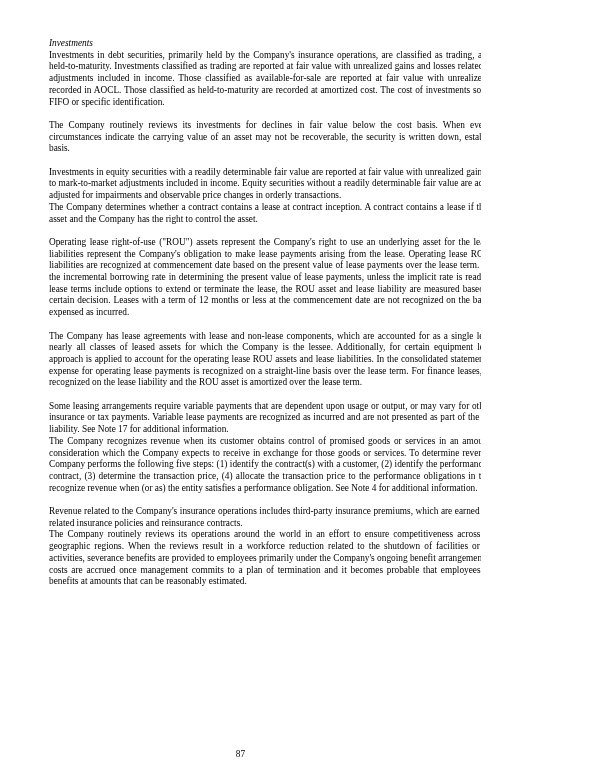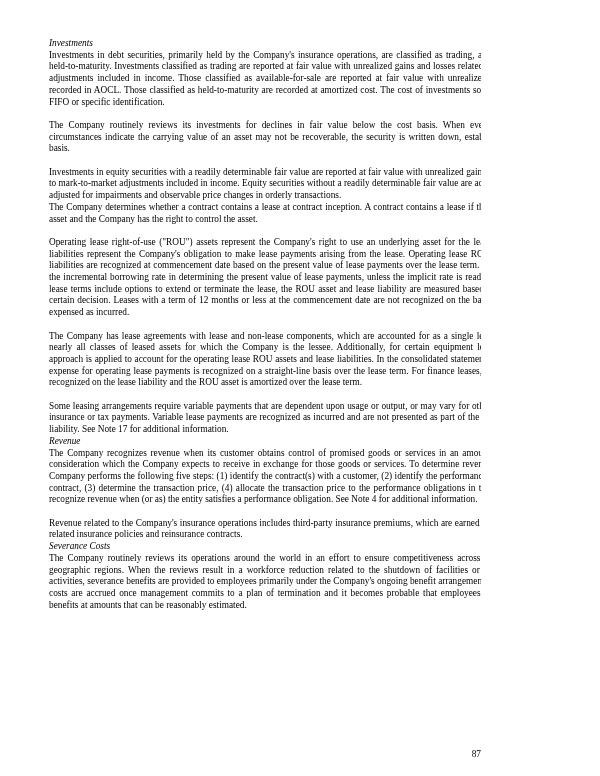--- a/index.html
+++ b/index.html
@@ -37,21 +37,21 @@
     margin: 0 0 11.7px 0;
   }
   .para:last-child {
     margin-bottom: 0;
   }
   .page-number {
     position: absolute;
     left: 0;
     top: 749px;
     width: 100%;
-    text-align: right;
+    text-align: center;
     font-size: 9.3px;
     line-height: 11.7px;
   }
 </style>
 </head>
 <body>
 
 <div class="page">
   <div class="content">
 
@@ -63,26 +63,24 @@
     </section>
 
     <section>
       <div class="para">The Company determines whether a contract contains a lease at contract inception. A contract contains a lease if there is an identified asset and the Company has the right to control the asset.</div>
       <div class="para">Operating lease right-of-use ("ROU") assets represent the Company's right to use an underlying asset for the lease term, and lease liabilities represent the Company's obligation to make lease payments arising from the lease. Operating lease ROU assets and lease liabilities are recognized at commencement date based on the present value of lease payments over the lease term. The Company uses the incremental borrowing rate in determining the present value of lease payments, unless the implicit rate is readily determinable. If lease terms include options to extend or terminate the lease, the ROU asset and lease liability are measured based on the reasonably certain decision. Leases with a term of 12 months or less at the commencement date are not recognized on the balance sheet and are expensed as incurred.</div>
       <div class="para">The Company has lease agreements with lease and non-lease components, which are accounted for as a single lease component for nearly all classes of leased assets for which the Company is the lessee. Additionally, for certain equipment leases, the portfolio approach is applied to account for the operating lease ROU assets and lease liabilities. In the consolidated statements of income, lease expense for operating lease payments is recognized on a straight-line basis over the lease term. For finance leases, interest expense is recognized on the lease liability and the ROU asset is amortized over the lease term.</div>
       <div class="para">Some leasing arrangements require variable payments that are dependent upon usage or output, or may vary for other reasons, such as insurance or tax payments. Variable lease payments are recognized as incurred and are not presented as part of the ROU asset or lease liability. See Note 17 for additional information.</div>
     </section>
 
     <section>
-      <h2 class="section-heading">Revenue</h2>
       <div class="para">The Company recognizes revenue when its customer obtains control of promised goods or services in an amount that reflects the consideration which the Company expects to receive in exchange for those goods or services. To determine revenue recognition, the Company performs the following five steps: (1) identify the contract(s) with a customer, (2) identify the performance obligations in the contract, (3) determine the transaction price, (4) allocate the transaction price to the performance obligations in the contract and (5) recognize revenue when (or as) the entity satisfies a performance obligation. See Note 4 for additional information.</div>
       <div class="para">Revenue related to the Company's insurance operations includes third-party insurance premiums, which are earned over the five of the related insurance policies and reinsurance contracts.</div>
     </section>
 
     <section>
-      <h2 class="section-heading">Severance Costs</h2>
       <div class="para">The Company routinely reviews its operations around the world in an effort to ensure competitiveness across its businesses and geographic regions. When the reviews result in a workforce reduction related to the shutdown of facilities or other optimization activities, severance benefits are provided to employees primarily under the Company's ongoing benefit arrangements. These severance costs are accrued once management commits to a plan of termination and it becomes probable that employees will be entitled to benefits at amounts that can be reasonably estimated.</div>
     </section>
 
   </div>
 
   <div class="page-number">87</div>
 </div>
 
 </body></html>

